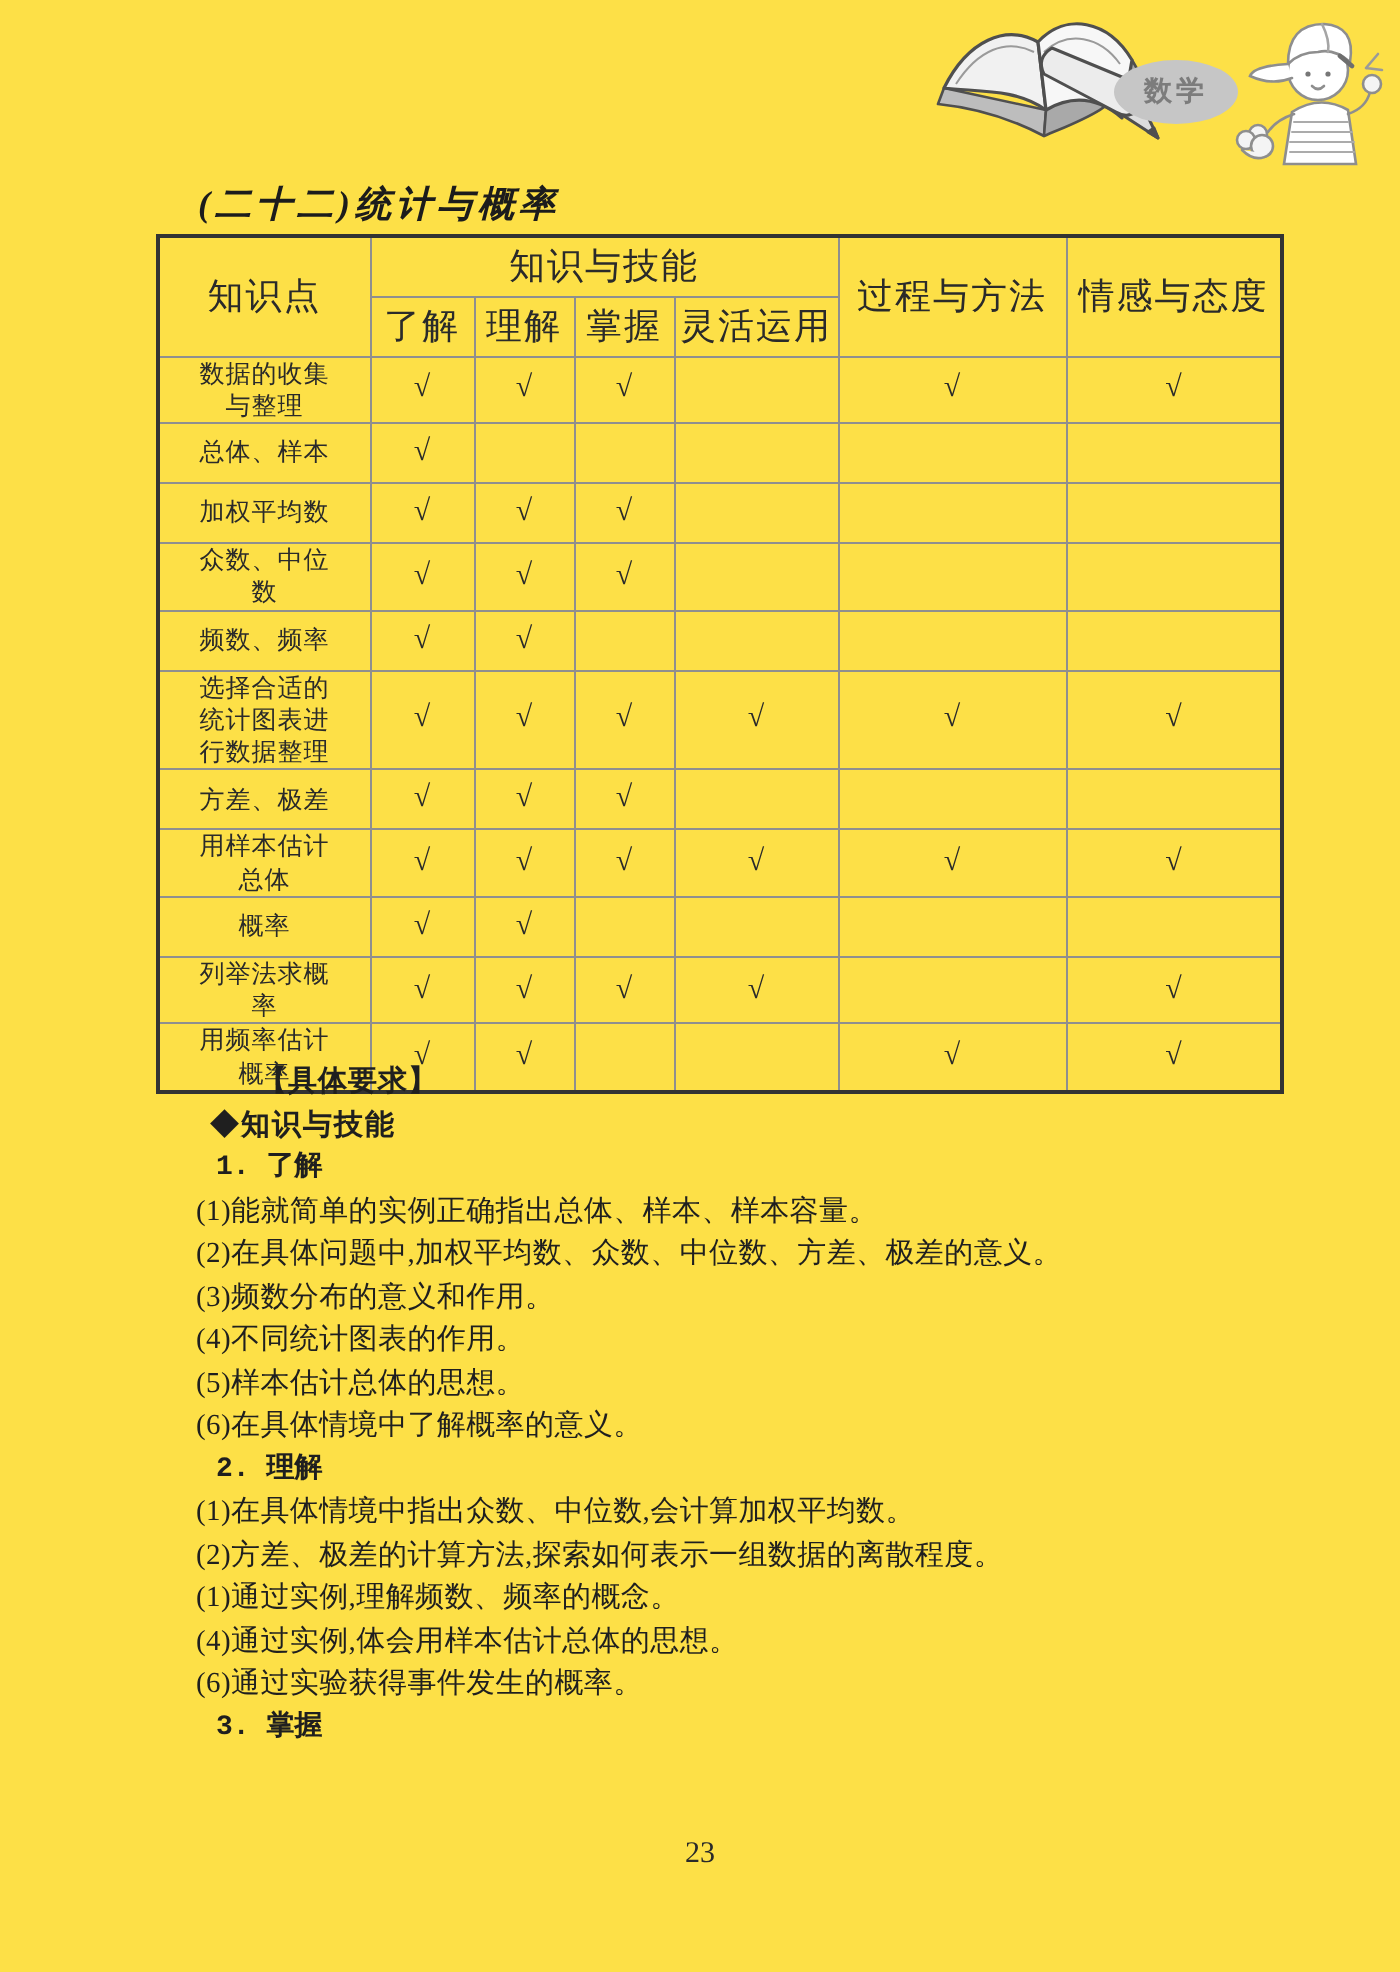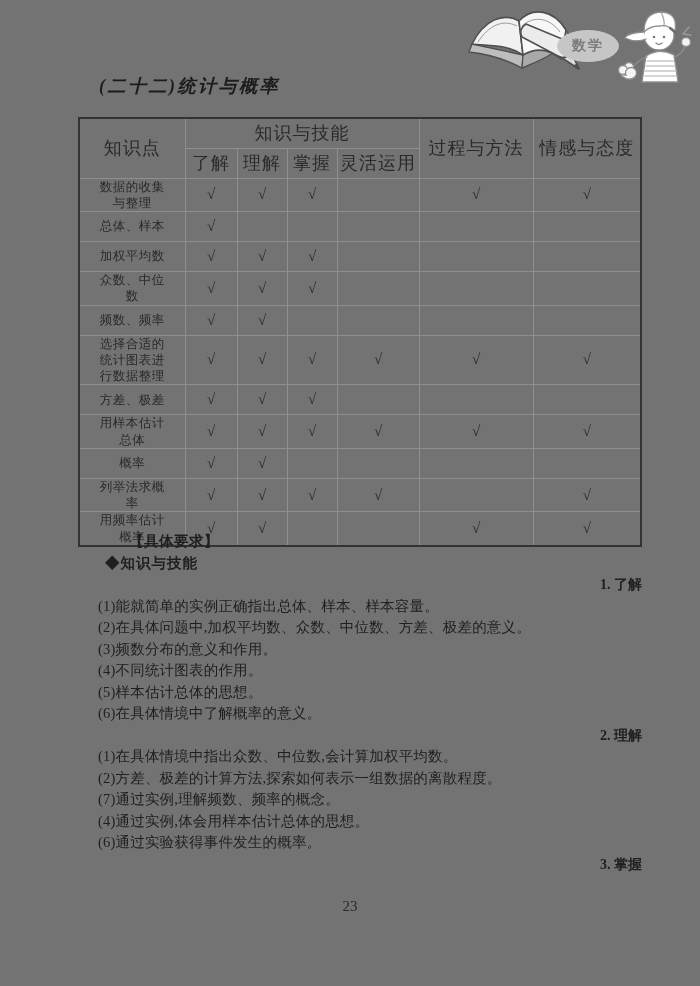--- a/index.html
+++ b/index.html
@@ -1,39 +1,39 @@
 <!DOCTYPE html>
 <html><head>
 <meta charset="utf-8">
 <style>
   * { margin:0; padding:0; box-sizing:border-box; }
   html,body { background:#e9e9e9; }
   .page {
     position:relative;
     width:700px; height:986px;
     margin:0 auto;
-    background:#737373;
+    background:#fde047;
     font-family:"Liberation Serif", serif;
     color:#222222;
     overflow:hidden;
   }
 
   
   .art { position:absolute; left:462px; top:0; width:236px; height:88px; }
   .badge {
     position:absolute; left:557px; top:30px; width:62px; height:32px;
     background:#c6c6c6; border-radius:50%;
     display:flex; align-items:center; justify-content:center;
     font-family:"Liberation Sans", sans-serif;
     font-weight:bold; font-size:14px; letter-spacing:2px; color:#7c7c7c;
   }
 
   
   .title {
-    position:absolute; left:99px; top:74px;
+    position:absolute; left:99px; top:90px;
     font-size:18px; font-weight:bold; font-style:italic;
     letter-spacing:2.5px; color:#1c1c1c;
   }
 
   
   table.grid {
     position:absolute; left:78px; top:117px;
     width:562px; table-layout:fixed; border-collapse:collapse;
     border:2px solid #333333;
   }
@@ -54,27 +54,27 @@
   }
   .req-heading {
     font-family:"Liberation Sans", sans-serif;
     font-weight:bold; font-size:14.5px; letter-spacing:0.5px;margin-left:32px;
   }
   .req-sub {
     font-weight:bold; 
     padding-left:8px; letter-spacing:1px;
   }
   .req-group-title {
-    font-family:Liberation Serif, serif;
-    font-weight:bold; font-size:14px; padding-left:11px;text-align:right;
+    font-family:Liberation Mono, monospace;
+    font-weight:bold; font-size:14px; padding-left:11px;
   }
   .req-item { padding-left:1px; letter-spacing:0.2px; }
 
   .pageno {
-    position:absolute; top:898px; left:0; width:100%;
+    position:absolute; top:919px; left:0; width:100%;
     text-align:center; font-size:15px; color:#2a2a2a;
   }
 </style>
 </head>
 <body>
 
 <div class="page">
 
   <svg class="art" viewBox="0 0 236 88">
     <g stroke="#4f4f4f" stroke-width="1.6" fill="#f1f1f1" stroke-linejoin="round">
@@ -253,21 +253,21 @@
         <div class="req-group-title">1. 了解</div>
         <div class="req-item">(1)能就简单的实例正确指出总体、样本、样本容量。</div>
         <div class="req-item">(2)在具体问题中,加权平均数、众数、中位数、方差、极差的意义。</div>
         <div class="req-item">(3)频数分布的意义和作用。</div>
         <div class="req-item">(4)不同统计图表的作用。</div>
         <div class="req-item">(5)样本估计总体的思想。</div>
         <div class="req-item">(6)在具体情境中了解概率的意义。</div>
         <div class="req-group-title">2. 理解</div>
         <div class="req-item">(1)在具体情境中指出众数、中位数,会计算加权平均数。</div>
         <div class="req-item">(2)方差、极差的计算方法,探索如何表示一组数据的离散程度。</div>
-        <div class="req-item">(7)通过实例,理解频数、频率的概念。</div>
+        <div class="req-item">(1)通过实例,理解频数、频率的概念。</div>
         <div class="req-item">(4)通过实例,体会用样本估计总体的思想。</div>
         <div class="req-item">(6)通过实验获得事件发生的概率。</div>
         <div class="req-group-title">3. 掌握</div>
       </div>
   </div>
 
   <div class="pageno">23</div>
 </div>
 
 </body></html>

